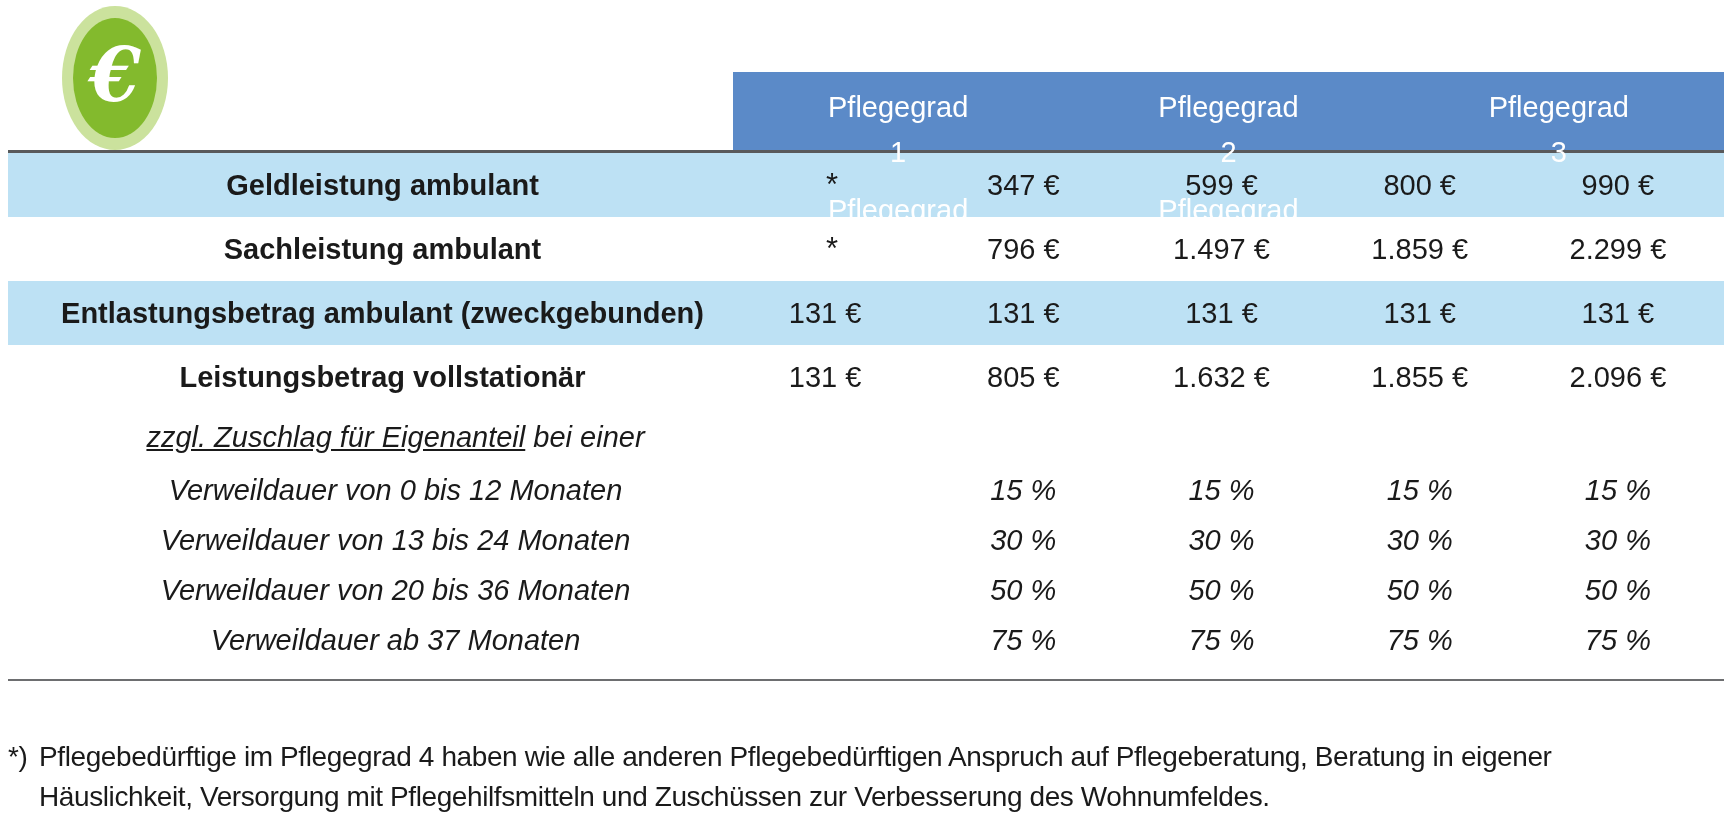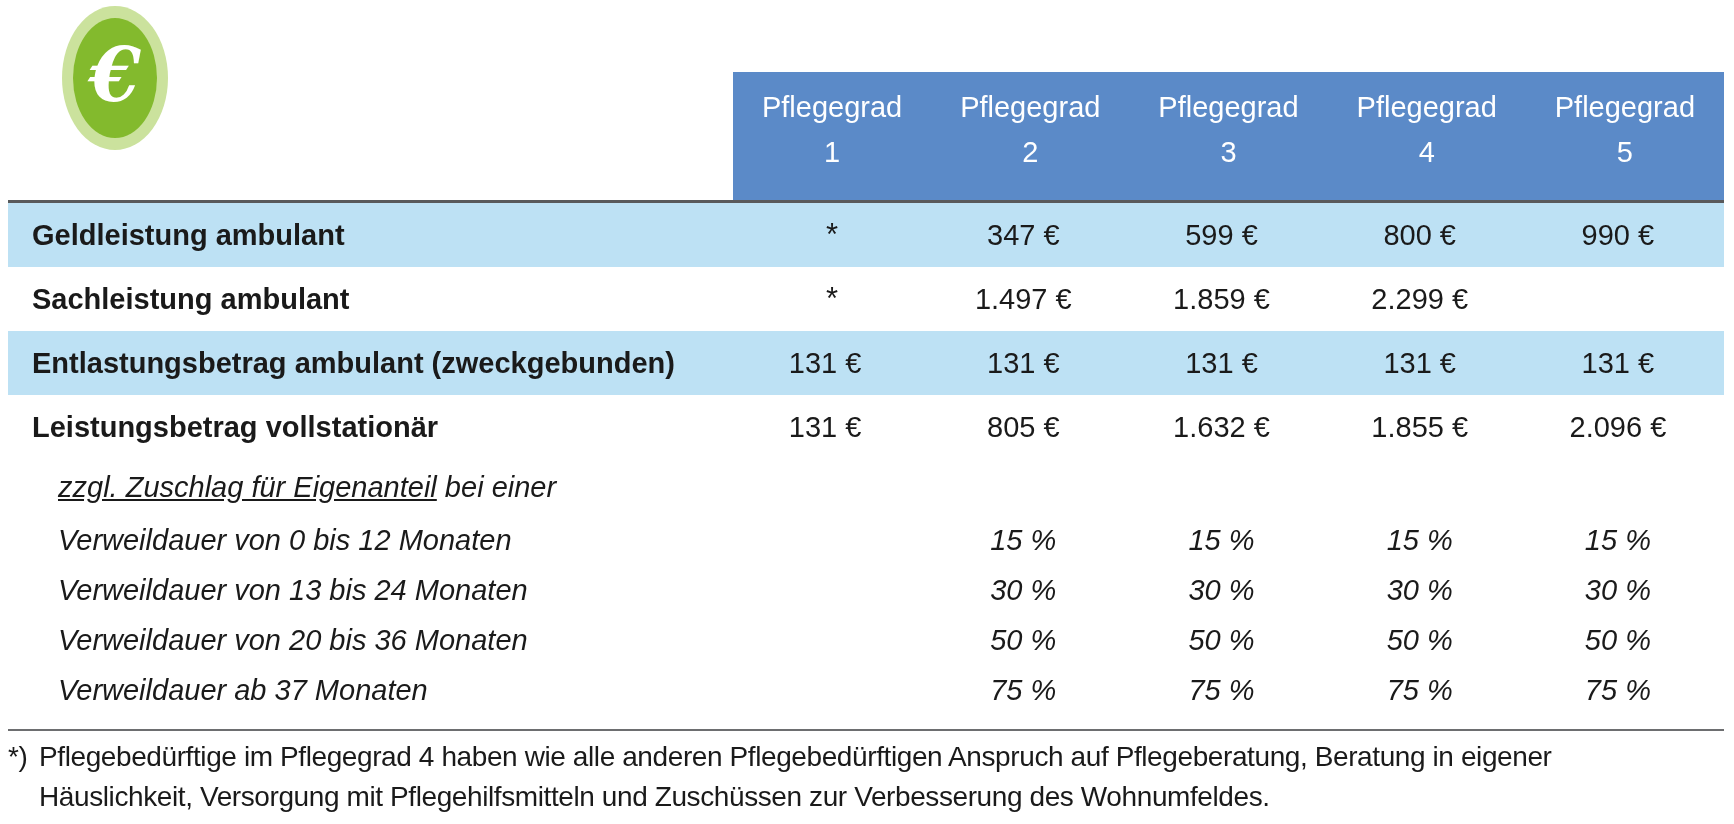--- a/index.html
+++ b/index.html
@@ -34,24 +34,24 @@
     transform:translateY(-3px);
   }
 
   
   .tbl{
     position:absolute;left:8px;top:72px;
     width:1716px;
   }
   .thead{
     margin-left:725px;
-    height:128px;
+    height:78px;
     background:#5b8ac8;
     display:grid;
-    grid-template-columns:repeat(5,1fr);
+    grid-template-columns:repeat(3,1fr);
   }
   .thead .hcell{
     color:#ffffff;
     font-size:29px;
     text-align:center;
     padding-top:13px;
     line-height:45px;
   }
   .tbody{
     border-top:3px solid #58595b;
@@ -65,20 +65,21 @@
     font-size:29px;
   }
   .row.hl{background:#bde1f4;}
   .r-main{height:64px;}
   .r-zzgl{height:56px;}
   .r-sub{height:50px;}
   .lbl{
     padding-left:24px;
     font-weight:bold;
     white-space:nowrap;
+    text-align:center;
   }
   .lbl.sub{
     font-weight:normal;
     font-style:italic;
     padding-left:50px;
   }
   .lbl .ul{text-decoration:underline;margin-top:40px;}
   .val{
     text-align:center;
     padding-right:14px;
@@ -141,20 +142,21 @@
       <div class="val ctr">*</div>
       <div class="val">347 €</div>
       <div class="val">599 €</div>
       <div class="val">800 €</div>
       <div class="val">990 €</div>
     </div>
 
     <div class="row r-main">
       <div class="lbl">Sachleistung ambulant</div>
       <div class="val ctr">*</div>
+      <div class="val">796 €</div>
       <div class="val">1.497 €</div>
       <div class="val">1.859 €</div>
       <div class="val">2.299 €</div>
     </div>
 
     <div class="row r-main hl">
       <div class="lbl">Entlastungsbetrag ambulant (zweckgebunden)</div>
       <div class="val">131 €</div>
       <div class="val">131 €</div>
       <div class="val">131 €</div>

